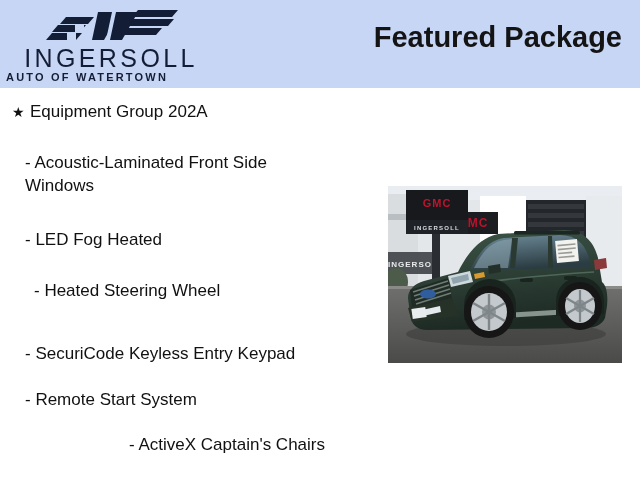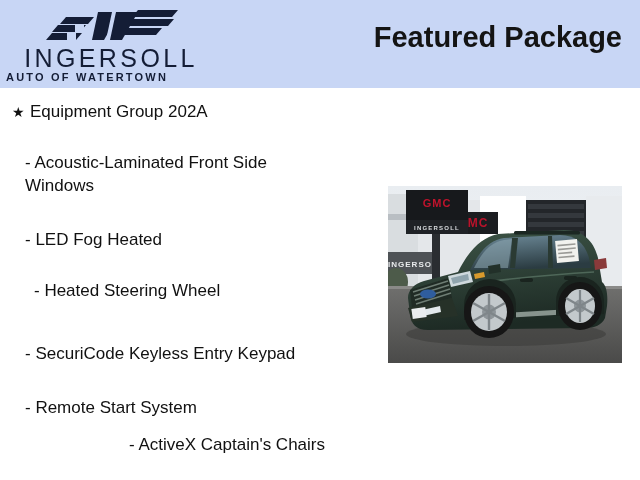--- a/index.html
+++ b/index.html
@@ -187,21 +187,21 @@
     </div>
     <div class="feature-row sub" style="top: 140px;">
       <span class="feature-text">- LED Fog Heated</span>
     </div>
     <div class="feature-row sub" style="top: 191px; margin-left: 9px;">
       <span class="feature-text">- Heated Steering Wheel</span>
     </div>
     <div class="feature-row sub" style="top: 242px; margin-top: 12px;">
       <span class="feature-text">- SecuriCode Keyless Entry Keypad</span>
     </div>
-    <div class="feature-row sub" style="top: 308px;">
+    <div class="feature-row sub" style="top: 300px;">
       <span class="feature-text">- Remote Start System</span>
     </div>
     <div class="feature-row sub" style="top: 345px; text-align: right;">
       <span class="feature-text">- ActiveX Captain's Chairs</span>
     </div>
   </div>
 
 <div id="vehicle-photo">
   <svg viewBox="0 0 234 177" width="234" height="177" xmlns="http://www.w3.org/2000/svg">
     <defs>

